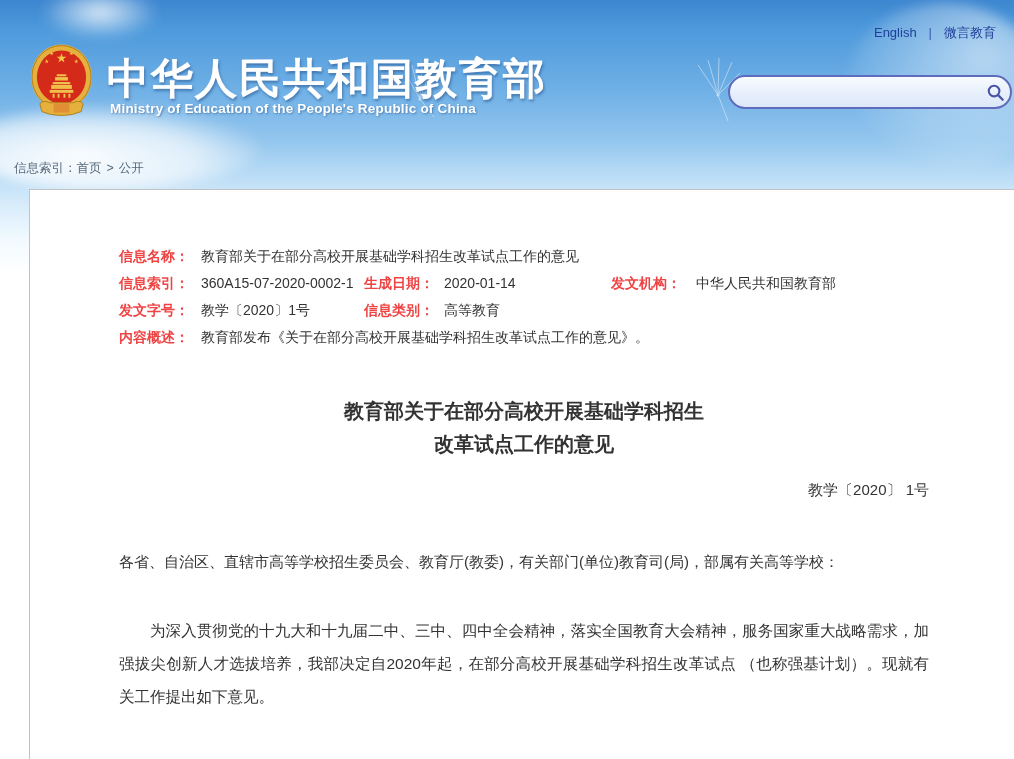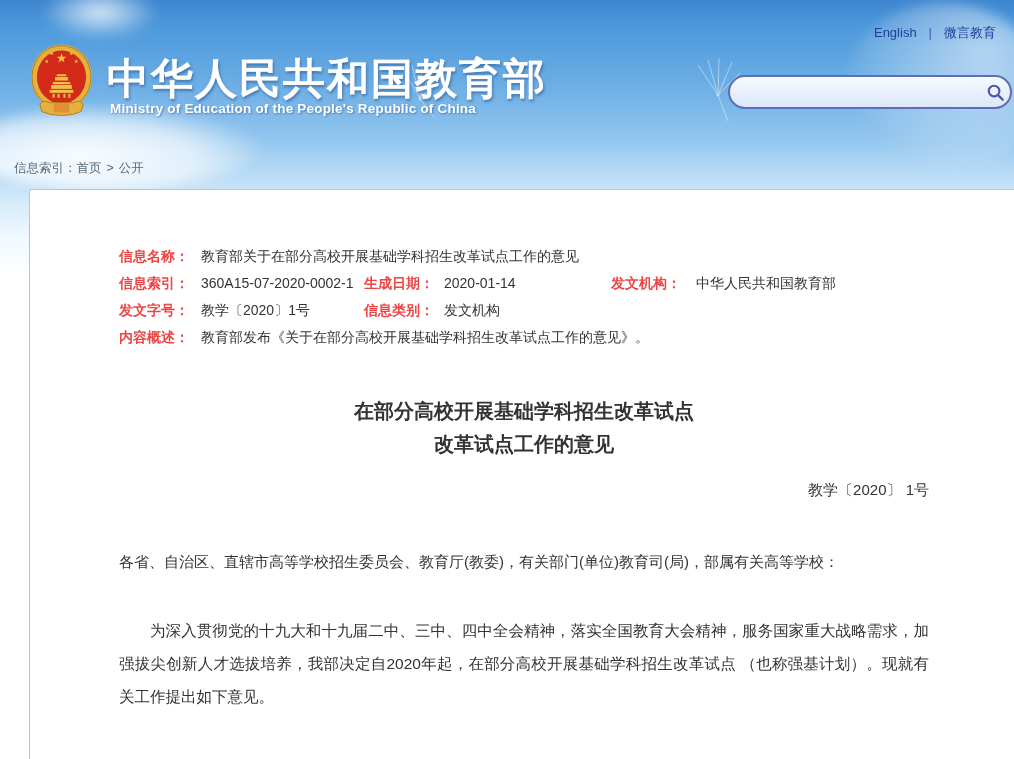--- a/index.html
+++ b/index.html
@@ -164,30 +164,30 @@
       <span class="lbl">信息索引：</span>
       <span class="val">360A15-07-2020-0002-1</span>
       <span class="lbl">生成日期：</span>
       <span class="val">2020-01-14</span>
       <span class="lbl">发文机构：</span>
       <span class="val">中华人民共和国教育部</span>
 
       <span class="lbl">发文字号：</span>
       <span class="val">教学〔2020〕1号</span>
       <span class="lbl">信息类别：</span>
-      <span class="val">发文机构</span>
+      <span class="val">高等教育</span>
       <span></span>
         <span></span>
 
       <span class="lbl">内容概述：</span>
       <span class="val span5">教育部发布《关于在部分高校开展基础学科招生改革试点工作的意见》。</span>
     </div>
 
     <div class="doc-title">
-      <div>在部分高校开展基础学科招生改革试点</div>
+      <div>教育部关于在部分高校开展基础学科招生</div>
       <div>改革试点工作的意见</div>
     </div>
 
     <div class="doc-number">教学〔2020〕 1号</div>
 
     <div class="salutation">各省、自治区、直辖市高等学校招生委员会、教育厅(教委)，有关部门(单位)教育司(局)，部属有关高等学校：</div>
 
     <div class="paragraph">为深入贯彻党的十九大和十九届二中、三中、四中全会精神，落实全国教育大会精神，服务国家重大战略需求，加强拔尖创新人才选拔培养，我部决定自2020年起，在部分高校开展基础学科招生改革试点 （也称强基计划）。现就有关工作提出如下意见。</div>
 
   </div>

